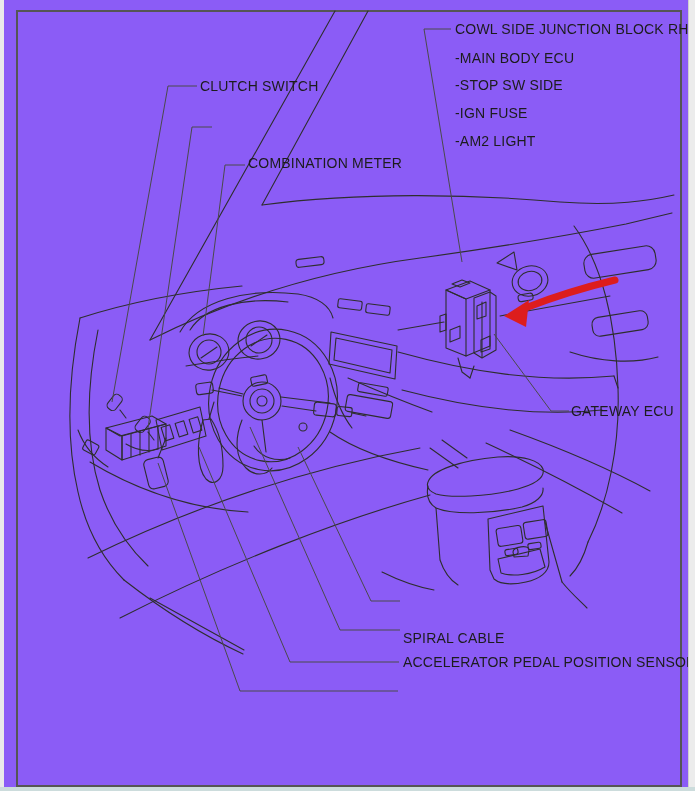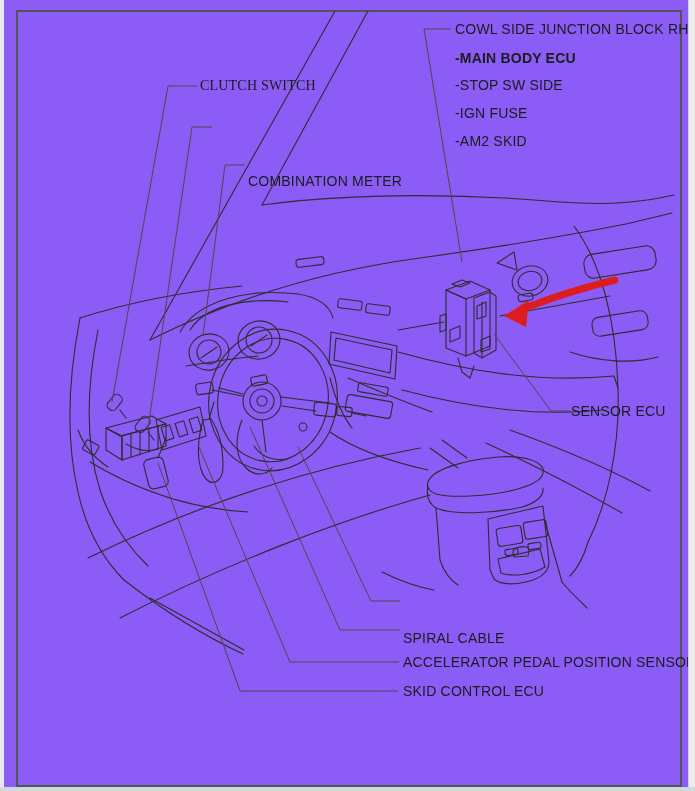--- a/index.html
+++ b/index.html
@@ -10,27 +10,27 @@
   .edge-left{position:absolute;left:0;top:0;width:4px;height:791px;background:#eaeaea;}
   .edge-right{position:absolute;left:688px;top:0;width:7px;height:791px;background:#ececec;border-left:1px solid #cfcfcf;}
   .bottom-strip{position:absolute;left:0;top:787px;width:695px;height:4px;background:#ccdcdc;}
   svg.art{position:absolute;left:0;top:0;}
   .lbl{
     position:absolute;font-size:14px;line-height:16px;color:#1c1c1c;
     white-space:nowrap;letter-spacing:0.2px;
   }
   
   .lbl-cowl{left:455px;top:21px;}
-  .lbl-mainbody{left:455px;top:50px;font-weight:bold;}
+  .lbl-mainbody{left:455px;top:50px;}
   .lbl-stopsw{left:455px;top:77px;}
   .lbl-ign{left:455px;top:105px;}
   .lbl-am2{left:455px;top:133px;}
-  .lbl-clutch{left:200px;top:78px;font-family:Liberation Serif, serif;}
+  .lbl-clutch{left:200px;top:78px;}
   .lbl-stoplight{left:215px;top:119px;}
-  .lbl-combo{left:248px;top:173px;}
+  .lbl-combo{left:248px;top:155px;}
   .lbl-gateway{left:571px;top:403px;}
   .lbl-cruise{left:403px;top:593px;}
   .lbl-spiral{left:403px;top:622px;margin-top:8px;}
   .lbl-accel{left:403px;top:654px;}
   .lbl-skid{left:403px;top:683px;}
 </style>
 </head>
 <body>
 
 <div class="stage">
@@ -223,24 +223,23 @@
     <g>
       <path d="M615,280 C586,287 556,296 528,307" stroke="#dd1d1d" stroke-width="7" fill="none" stroke-linecap="round"></path>
       <polygon points="504,316 529,300 526,327" fill="#dd1d1d"></polygon>
     </g>
   </svg>
 
   <div class="lbl lbl-cowl">COWL SIDE JUNCTION BLOCK RH</div>
   <div class="lbl lbl-mainbody">-MAIN BODY ECU</div>
   <div class="lbl lbl-stopsw">-STOP SW SIDE</div>
   <div class="lbl lbl-ign">-IGN FUSE</div>
-  <div class="lbl lbl-am2">-AM2 SKID</div>
+  <div class="lbl lbl-am2">-AM2 LIGHT</div>
   <div class="lbl lbl-clutch">CLUTCH SWITCH</div>
   <div class="lbl lbl-combo">COMBINATION METER</div>
-  <div class="lbl lbl-gateway">SENSOR ECU</div>
+  <div class="lbl lbl-gateway">GATEWAY ECU</div>
   <div class="lbl lbl-spiral">SPIRAL CABLE</div>
   <div class="lbl lbl-accel">ACCELERATOR PEDAL POSITION SENSOR</div>
-  <div class="lbl lbl-skid">SKID CONTROL ECU</div>
 
   <div class="edge-left"></div>
   <div class="edge-right"></div>
   <div class="bottom-strip"></div>
 </div>
 
 </body></html>

